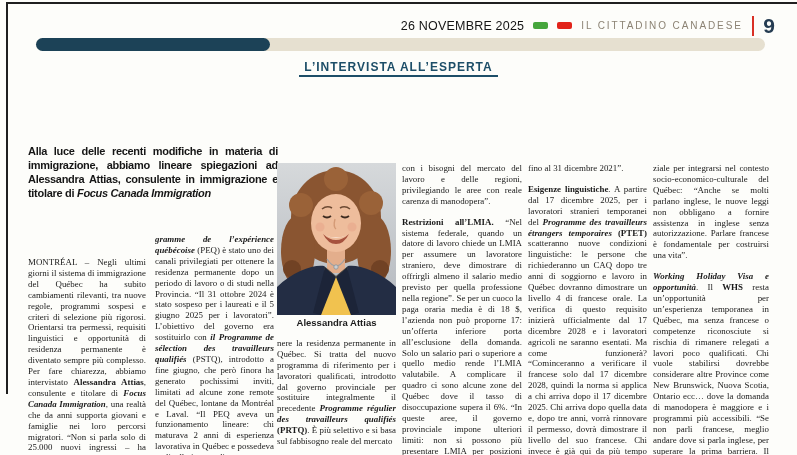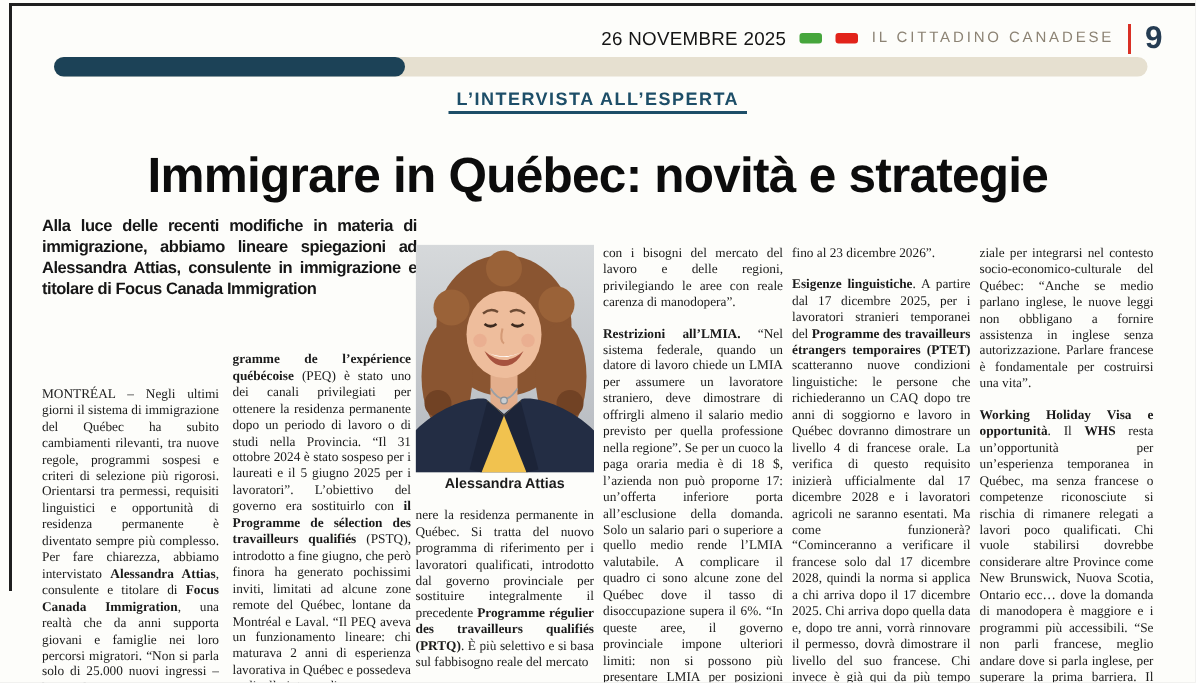--- a/index.html
+++ b/index.html
@@ -49,21 +49,21 @@
   .col{position:absolute;overflow:hidden;font-size:8.9px;line-height:10.9px;text-align:justify;margin-top:30px;}
   #col1{left:28px;top:227px;width:118px;height:210px;}
   #col2{left:155px;top:204px;width:119px;height:245px;}
   #col3{left:277px;top:133px;width:119px;height:316px;}
   #col4{left:402px;top:133px;width:120px;height:316px;}
   #col5{left:528px;top:133px;width:119px;height:316px;}
   #col6{left:653px;top:133px;width:116px;height:316px;}
   .para{margin:0 0 10px 0;}
   .para:last-child{margin-bottom:0;}
   .run-b{font-weight:bold;}
-  .run-bi{font-weight:bold;}
+  .run-bi{font-weight:bold;font-style:italic;}
 
   
   .photo-frame{width:119px;height:152px;display:block;}
   .caption{text-align:center;font-family:"Liberation Sans", sans-serif;font-size:9.5px;
     font-weight:bold;color:#1b1b1b;margin:3px 0 9px;}
 </style>
 </head>
 <body>
 
 <div class="page">
@@ -79,21 +79,20 @@
     <span class="m-num">9</span>
   </div>
 
   <div class="bar-beige"></div>
   <div class="bar-navy"></div>
 
   <div class="kicker-wrap">
     <span class="kicker">L’INTERVISTA ALL’ESPERTA</span>
   </div>
 
-  <h1 class="headline">Immigrare in Québec: novità e strategie</h1>
 
   <p class="lead"><span class="run-b">Alla luce delle recenti modifiche in materia di immigrazione, abbiamo lineare spiegazioni ad Alessandra Attias, consulente in immigrazione e titolare di </span><span class="run-bi">Focus Canada Immigration</span></p>
 
 
   <div class="col" id="col1">
     <p class="para"><span>MONTRÉAL – Negli ultimi giorni il sistema di immigrazione del Québec ha subito cambiamenti rilevanti, tra nuove regole, programmi sospesi e criteri di selezione più rigorosi. Orientarsi tra permessi, requisiti linguistici e opportunità di residenza permanente è diventato sempre più complesso. Per fare chiarezza, abbiamo intervistato </span><span class="run-b">Alessandra Attias</span><span>, consulente e titolare di </span><span class="run-bi">Focus Canada Immigration</span><span>, una realtà che da anni supporta giovani e famiglie nei loro percorsi migratori. “Non si parla solo di 25.000 nuovi ingressi – ha esordito Attias – ma</span></p>
   </div>
 
   <div class="col" id="col2">
     <p class="para"><span class="run-bi">gramme de l’expérience québécoise </span><span>(PEQ) è stato uno dei canali privilegiati per ottenere la residenza permanente dopo un periodo di lavoro o di studi nella Provincia. “Il 31 ottobre 2024 è stato sospeso per i laureati e il 5 giugno 2025 per i lavoratori”. L’obiettivo del governo era sostituirlo con </span><span class="run-bi">il Programme de sélection des travailleurs qualifiés </span><span>(PSTQ), introdotto a fine giugno, che però finora ha generato pochissimi inviti, limitati ad alcune zone remote del Québec, lontane da Montréal e Laval. “Il PEQ aveva un funzionamento lineare: chi maturava 2 anni di esperienza lavorativa in Québec e possedeva un livello intermedio</span></p>
@@ -142,21 +141,21 @@
     <div class="caption">Alessandra Attias</div>
     <p class="para"><span>nere la residenza permanente in Québec. Si tratta del nuovo programma di riferimento per i lavoratori qualificati, introdotto dal governo provinciale per sostituire integralmente il precedente </span><span class="run-bi">Programme régulier des travailleurs qualifiés </span><span class="run-b">(PRTQ)</span><span>. È più selettivo e si basa sul fabbisogno reale del mercato</span></p>
   </div>
 
   <div class="col" id="col4">
     <p class="para"><span>con i bisogni del mercato del lavoro e delle regioni, privilegiando le aree con reale carenza di manodopera”.</span></p>
     <p class="para"><span class="run-b">Restrizioni all’LMIA. </span><span>“Nel sistema federale, quando un datore di lavoro chiede un LMIA per assumere un lavoratore straniero, deve dimostrare di offrirgli almeno il salario medio previsto per quella professione nella regione”. Se per un cuoco la paga oraria media è di 18 $, l’azienda non può proporne 17: un’offerta inferiore porta all’esclusione della domanda. Solo un salario pari o superiore a quello medio rende l’LMIA valutabile. A complicare il quadro ci sono alcune zone del Québec dove il tasso di disoccupazione supera il 6%. “In queste aree, il governo provinciale impone ulteriori limiti: non si possono più presentare LMIA per posizioni considerate a basso salario,</span></p>
   </div>
 
   <div class="col" id="col5">
-    <p class="para"><span>fino al 23 dicembre 2026”.</span></p>
+    <p class="para"><span>fino al 31 dicembre 2021”.</span></p>
     <p class="para"><span class="run-b">Esigenze linguistiche</span><span>. A partire dal 17 dicembre 2025, per i lavoratori stranieri temporanei del </span><span class="run-bi">Programme des travailleurs étrangers temporaires </span><span class="run-b">(PTET)</span><span> scatteranno nuove condizioni linguistiche: le persone che richiederanno un CAQ dopo tre anni di soggiorno e lavoro in Québec dovranno dimostrare un livello 4 di francese orale. La verifica di questo requisito inizierà ufficialmente dal 17 dicembre 2028 e i lavoratori agricoli ne saranno esentati. Ma come funzionerà? “Cominceranno a verificare il francese solo dal 17 dicembre 2028, quindi la norma si applica a chi arriva dopo il 17 dicembre 2025. Chi arriva dopo quella data e, dopo tre anni, vorrà rinnovare il permesso, dovrà dimostrare il livello del suo francese. Chi invece è già qui da più tempo non dovrà</span></p>
   </div>
 
   <div class="col" id="col6">
-    <p class="para"><span>ziale per integrarsi nel contesto socio-economico-culturale del Québec: “Anche se medio parlano inglese, le nuove leggi non obbligano a fornire assistenza in inglese senza autorizzazione. Parlare francese è fondamentale per costruirsi una vita”.</span></p>
+    <p class="para"><span>ziale per integrarsi nel contesto socio-economico-culturale del Québec: “Anche se molti parlano inglese, le nuove leggi non obbligano a fornire assistenza in inglese senza autorizzazione. Parlare francese è fondamentale per costruirsi una vita”.</span></p>
     <p class="para"><span class="run-bi">Working Holiday Visa e opportunità</span><span>. Il </span><span class="run-b">WHS</span><span> resta un’opportunità per un’esperienza temporanea in Québec, ma senza francese o competenze riconosciute si rischia di rimanere relegati a lavori poco qualificati. Chi vuole stabilirsi dovrebbe considerare altre Province come New Brunswick, Nuova Scotia, Ontario ecc… dove la domanda di manodopera è maggiore e i programmi più accessibili. “Se non parli francese, meglio andare dove si parla inglese, per superare la prima barriera. Il Québec è bello, ma non è il posto giusto senza preparazione”, ha eviden-</span></p>
   </div>
 </div>
 
 </body></html>

